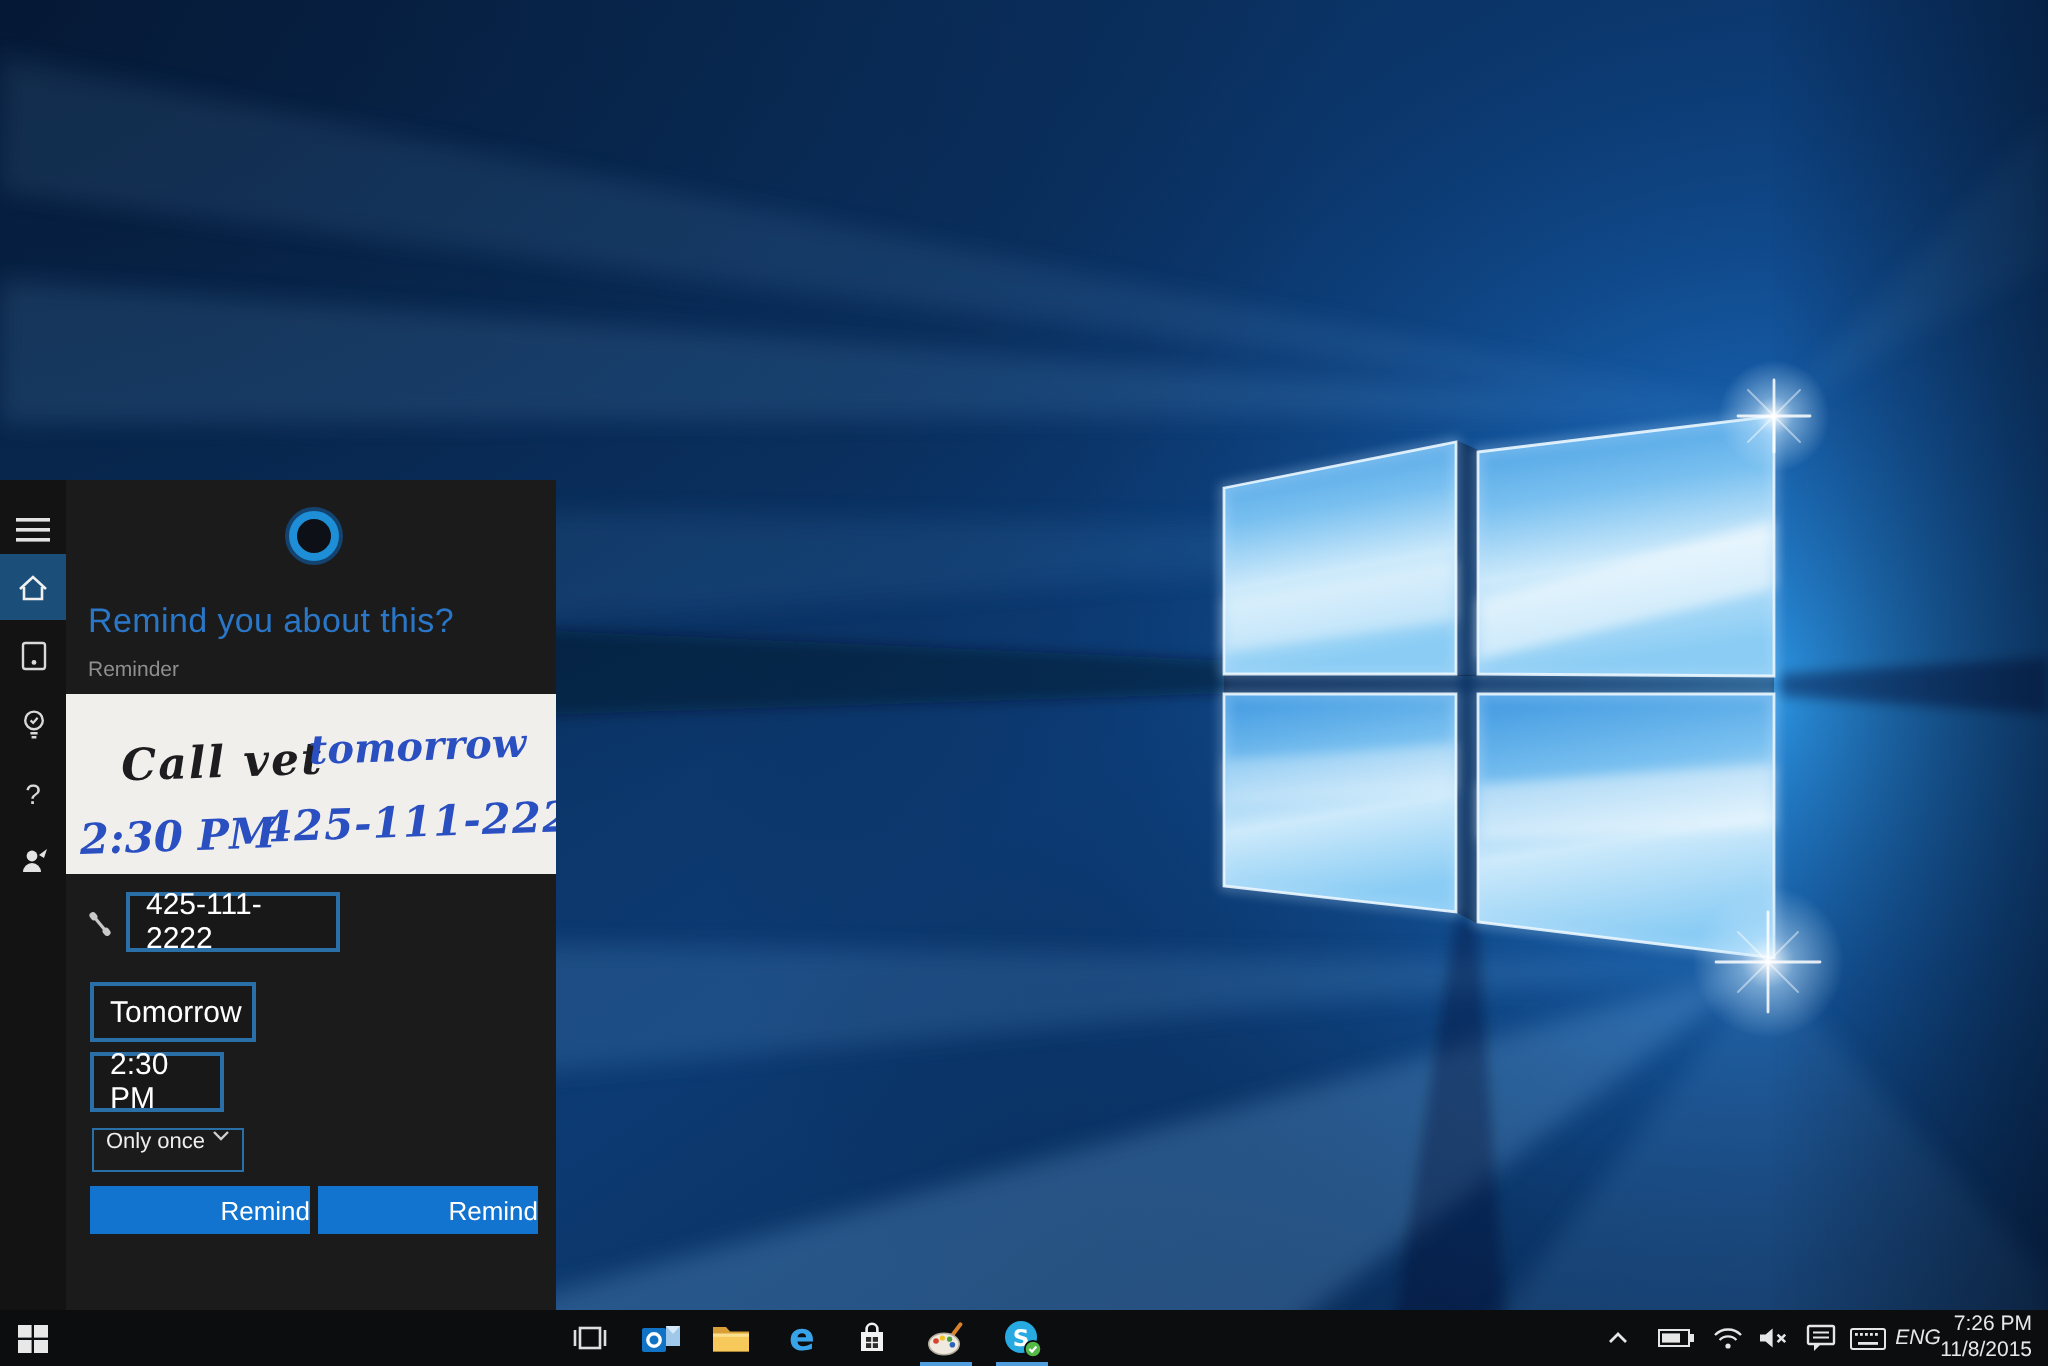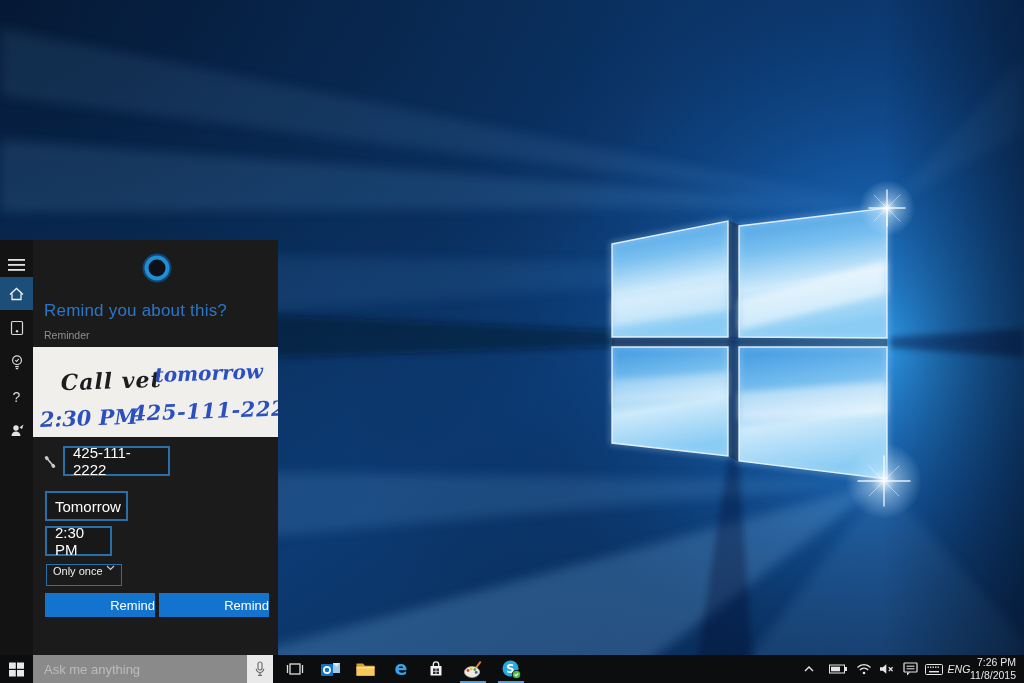--- a/index.html
+++ b/index.html
@@ -252,30 +252,20 @@
     <svg width="15" height="15">
       <g fill="#e8e8e8">
         <rect x="0" y="0.5" width="6.8" height="6.3"></rect>
           <rect x="8" y="0.5" width="7" height="6.3"></rect>
         <rect x="0" y="8" width="6.8" height="6.5"></rect>
           <rect x="8" y="8" width="7" height="6.5"></rect>
       </g>
     </svg>
   </div>
 
-  <div class="searchbox">
-    <input class="search-input" type="text" placeholder="Ask me anything" style="">
-    <div class="mic-btn">
-      <svg width="10" height="16">
-        <rect x="3" y="1" width="4" height="8" rx="2" fill="none" stroke="#6f6f6f" stroke-width="1.2"></rect>
-        <path d="M1.3 7.8 a3.7 3.7 0 0 0 7.4 0" fill="none" stroke="#6f6f6f" stroke-width="1.2"></path>
-        <path d="M5 11.7 V14 M3 14.3 H7" stroke="#6f6f6f" stroke-width="1.2"></path>
-      </svg>
-    </div>
-  </div>
 
   <div class="tb-btn" style="left:278px;">
     <svg width="18" height="14">
       <rect x="4" y="2" width="10" height="10" fill="none" stroke="#dfdfdf" stroke-width="1.3"></rect>
       <path d="M1.5 3 V11 M16.5 3 V11" stroke="#dfdfdf" stroke-width="1.3"></path>
     </svg>
   </div>
 
   <div class="tb-btn" style="left:313px;">
     <svg width="19" height="16">

